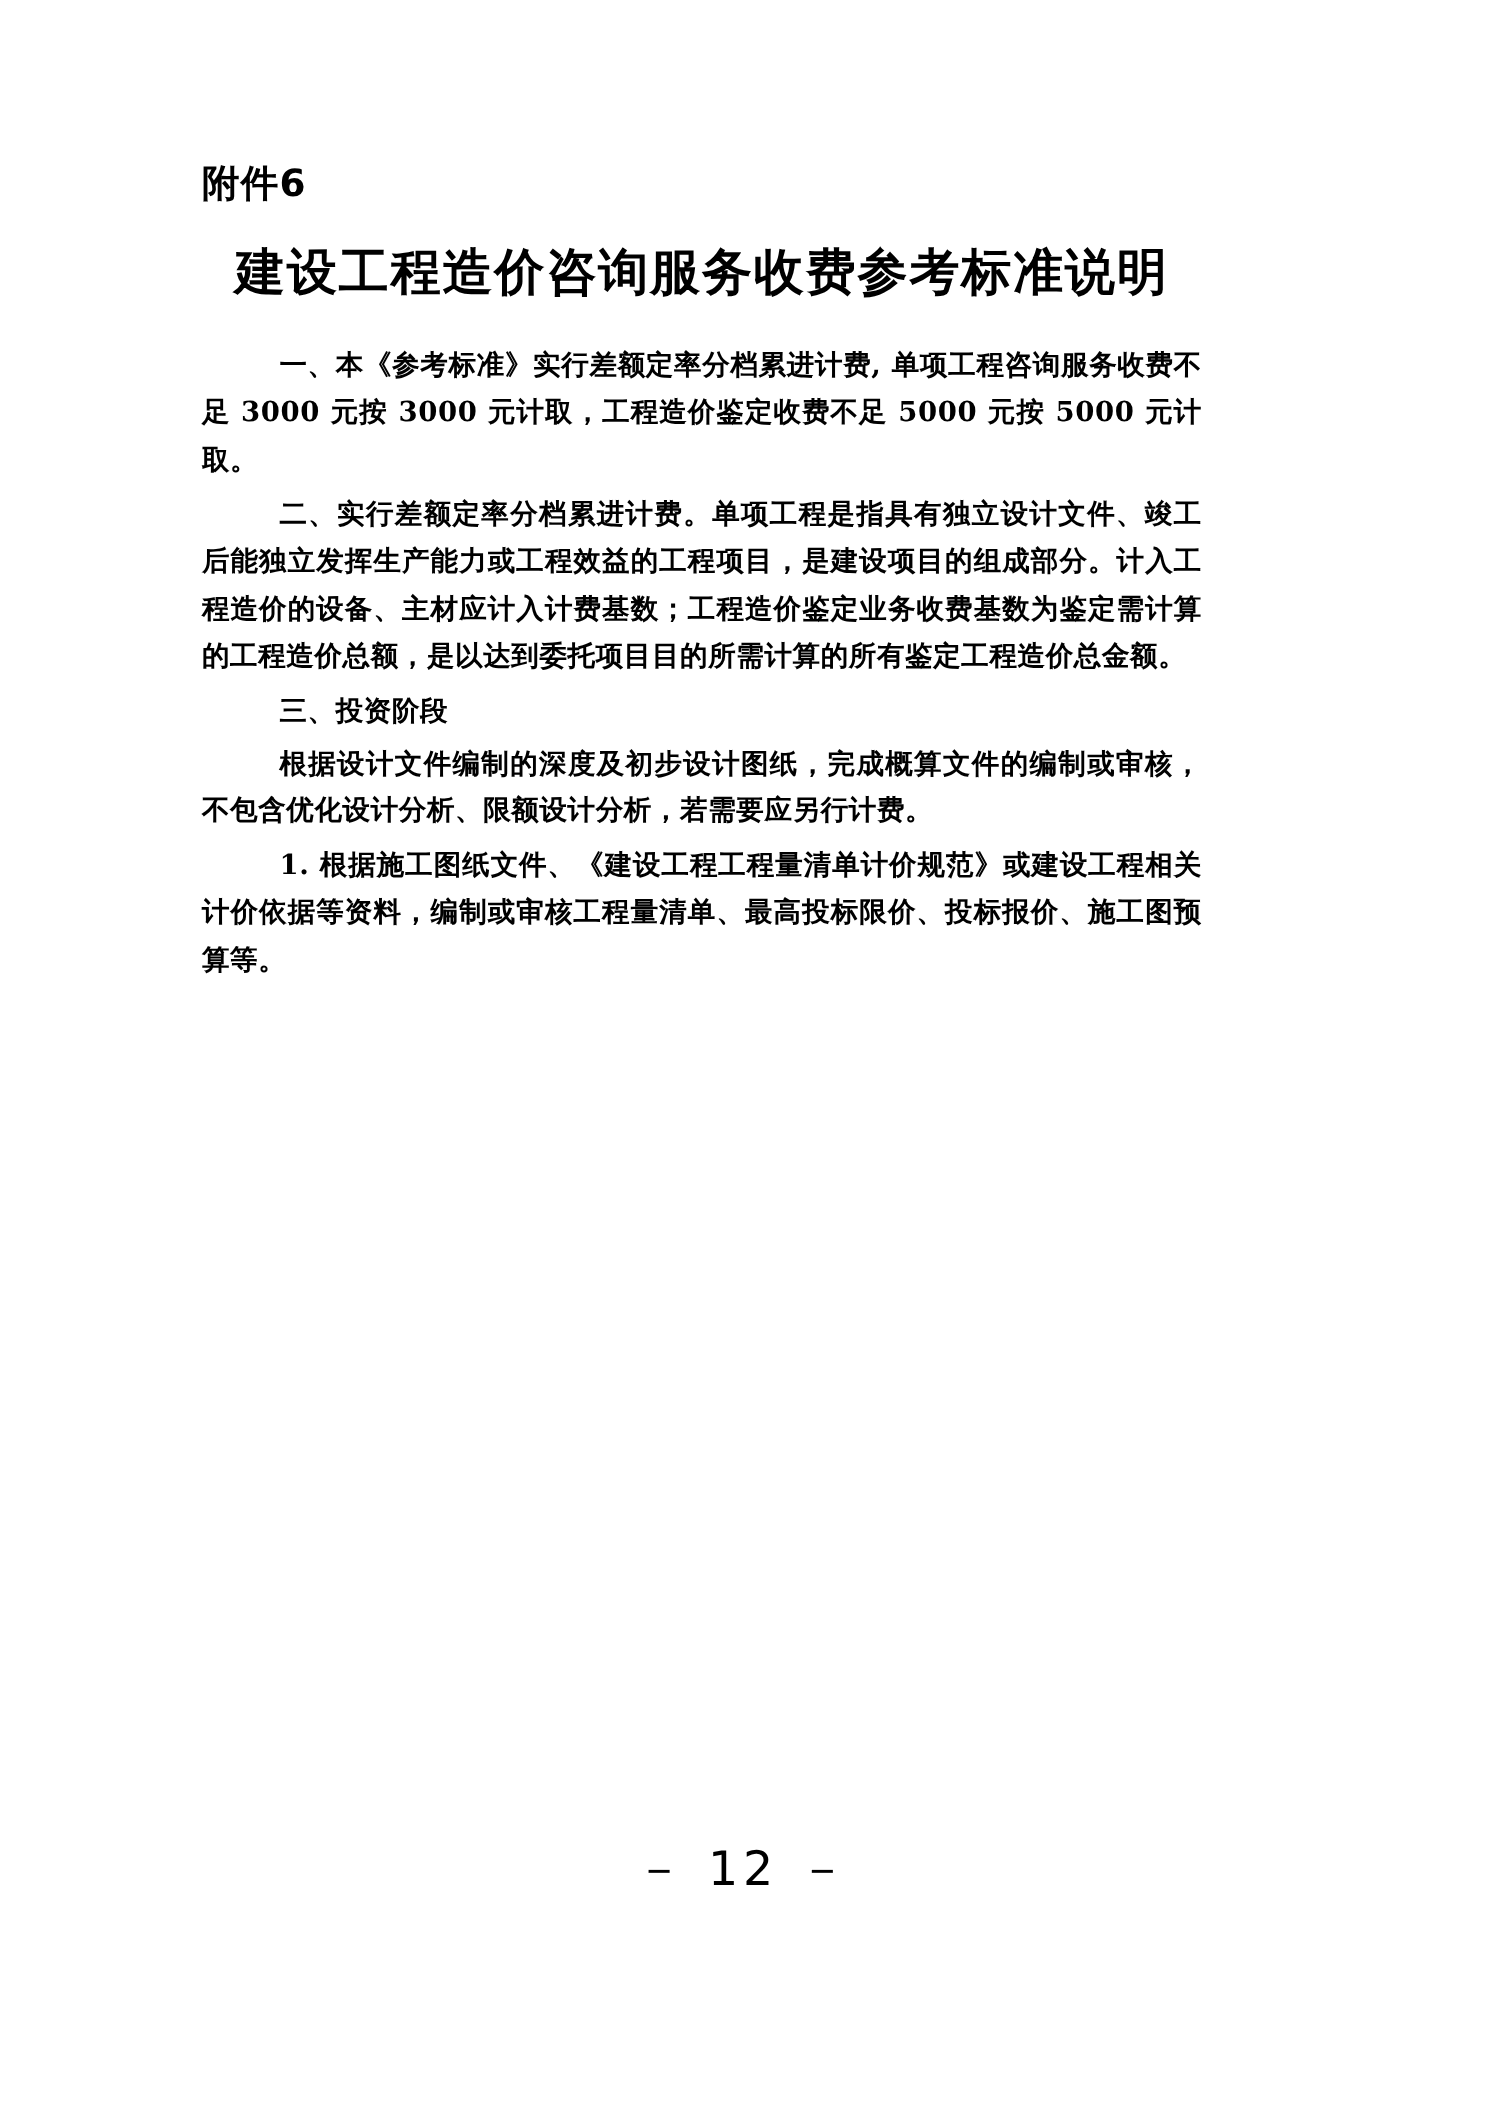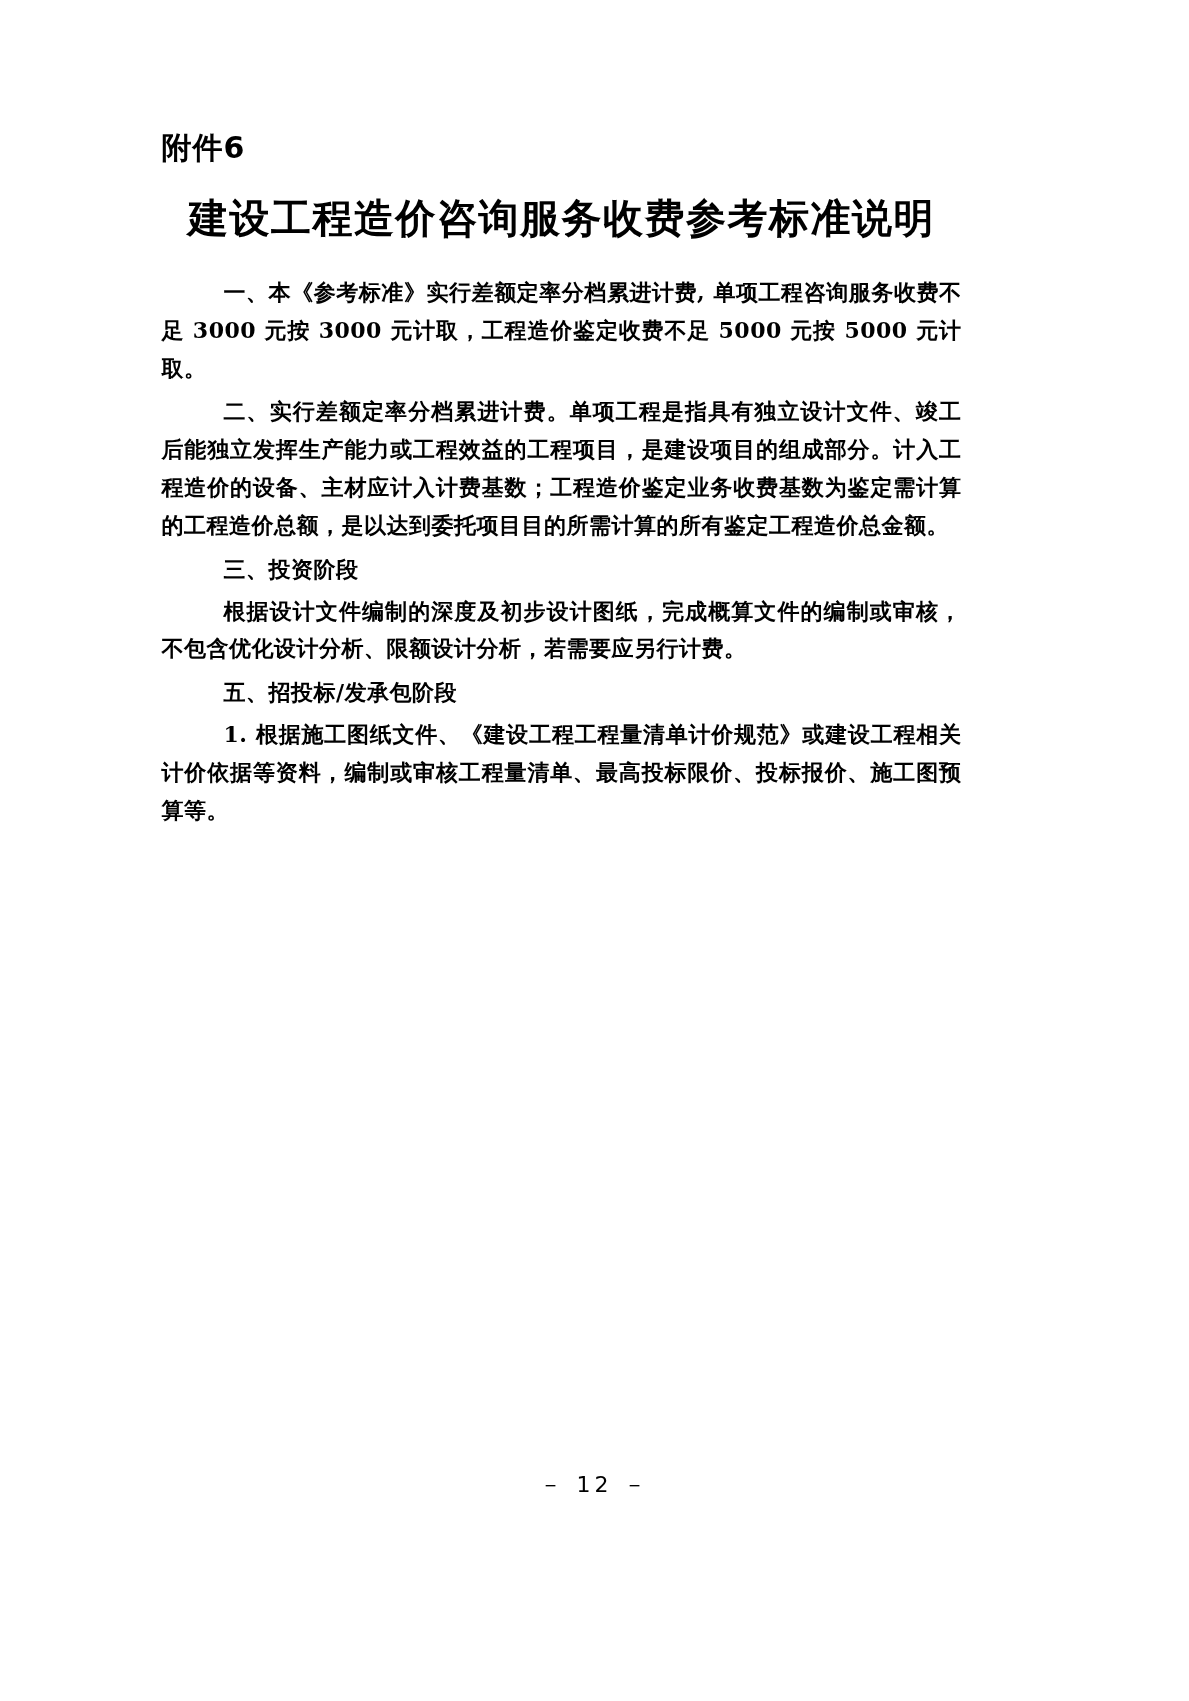--- a/index.html
+++ b/index.html
@@ -53,37 +53,36 @@
   p.para.tight {
     margin-bottom: 4px;
   }
   .page-number {
     position: absolute;
     left: 0;
     right: 0;
     top: 1470px;
     text-align: center;
     font-family: "DejaVu Sans", sans-serif;
-    font-size: 22px;
+    font-size: 38px;
     letter-spacing: 4px;
   }
 </style>
 </head>
 <body>
 
 <div class="page">
   <div class="content">
 
     <div class="attachment-label">附件6</div>
 
     <h1 class="doc-title">建设工程造价咨询服务收费参考标准说明</h1>
 
     <p class="para">一、本《参考标准》实行差额定率分档累进计费, 单项工程咨询服务收费不足 3000 元按 3000 元计取，工程造价鉴定收费不足 5000 元按 5000 元计取。</p>
     <p class="para">二、实行差额定率分档累进计费。单项工程是指具有独立设计文件、竣工后能独立发挥生产能力或工程效益的工程项目，是建设项目的组成部分。计入工程造价的设备、主材应计入计费基数；工程造价鉴定业务收费基数为鉴定需计算的工程造价总额，是以达到委托项目目的所需计算的所有鉴定工程造价总金额。</p>
     <p class="para tight">三、投资阶段</p>
     <p class="para">根据设计文件编制的深度及初步设计图纸，完成概算文件的编制或审核，不包含优化设计分析、限额设计分析，若需要应另行计费。</p>
-    <p class="para tight">五、招投标/发承包阶段</p>
     <p class="para">1. 根据施工图纸文件、《建设工程工程量清单计价规范》或建设工程相关计价依据等资料，编制或审核工程量清单、最高投标限价、投标报价、施工图预算等。</p>
 
   </div>
 
   <div class="page-number">－ 12 －</div>
 </div>
 
 </body></html>

